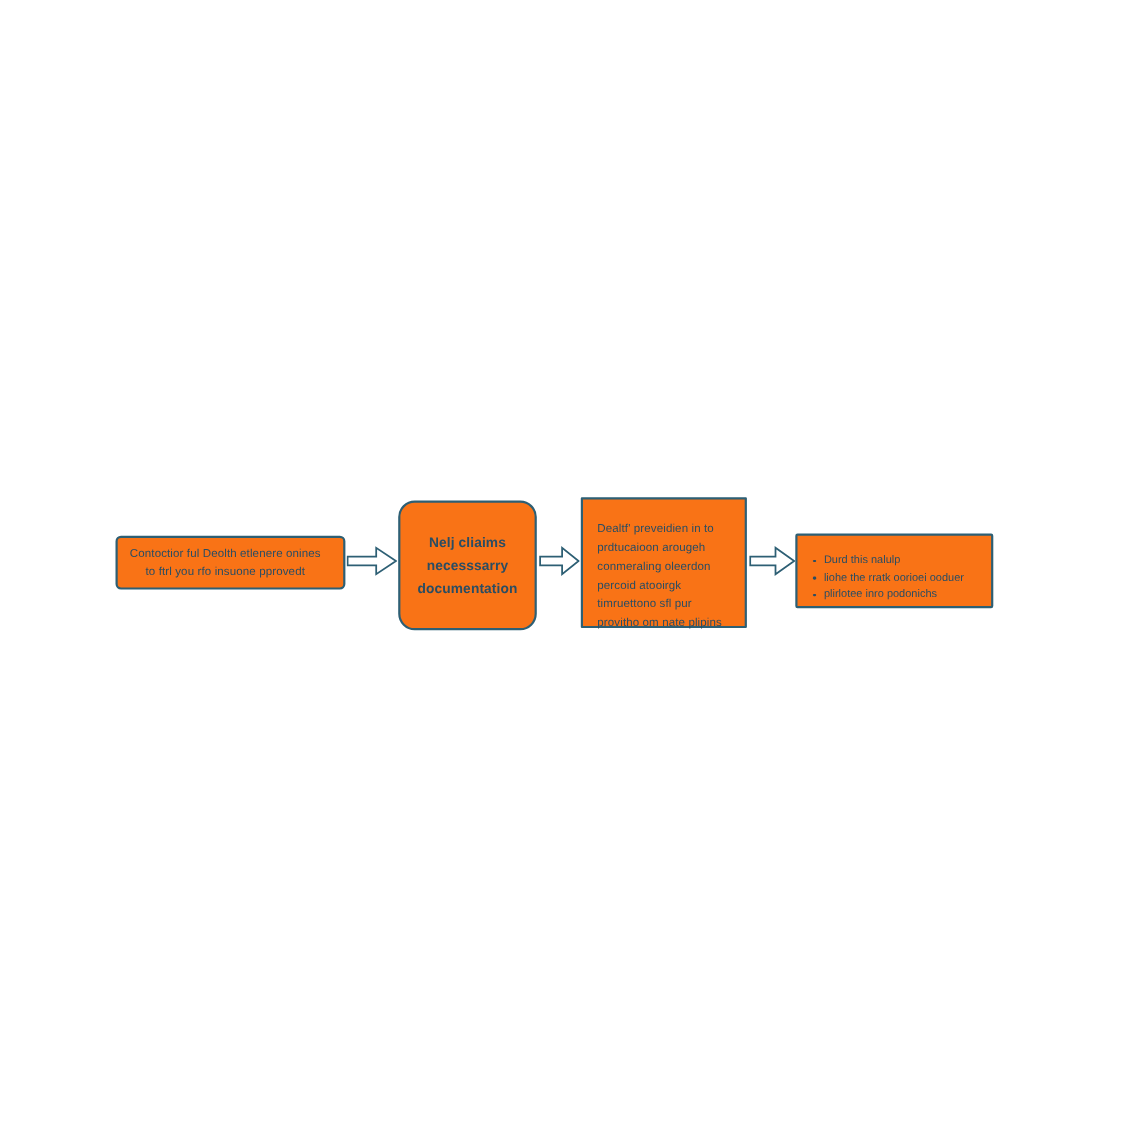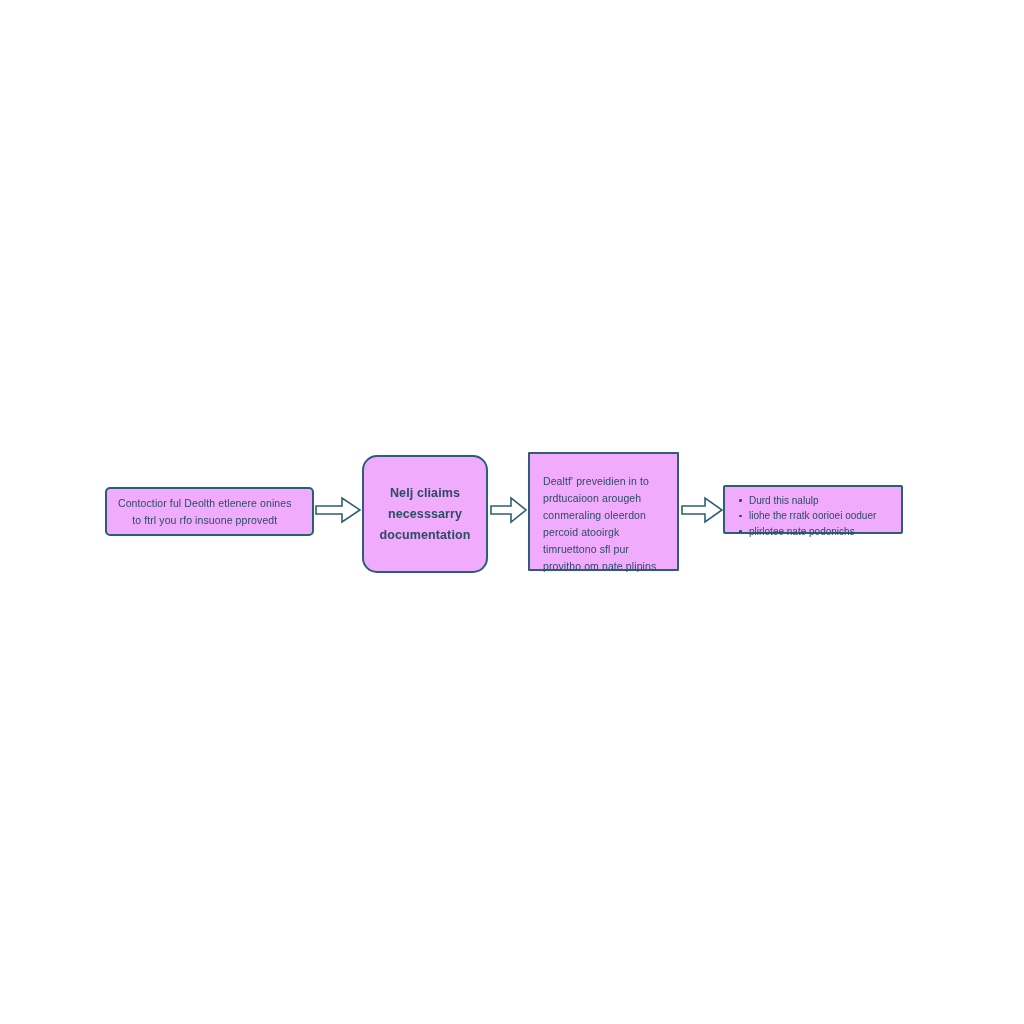--- a/index.html
+++ b/index.html
@@ -22,21 +22,21 @@
     top: 0;
     width: 1024px;
     height: 1024px;
   }
 
   
   .node {
     position: absolute;
     box-sizing: border-box;
     border: 2px solid #2d5f74;
-    background: #f0abfc;
+    background: #f97316;
     color: #2a4d63;
     display: flex;
     flex-direction: column;
     justify-content: center;
   }
 
   .node-text {
     margin: 0;
     padding: 0;
     white-space: pre-line;
@@ -94,21 +94,21 @@
     text-align: left;
     font-weight: 400;
     padding-top: 13px;
   }
 
   
   #node-outcomes {
     left: 723px;
     top: 485px;
     width: 180px;
-    height: 49px;
+    height: 68px;
     border-radius: 2px;
     padding: 16px 8px 3px 10px;
     align-items: flex-start;
   }
   .bullet-list {
     margin: 0;
     padding: 0 0 0 14px;
     list-style: none;
   }
   .bullet-list li {
@@ -181,17 +181,17 @@
   <div class="connector" id="connector-3">
     <svg viewBox="0 0 42 32" preserveAspectRatio="none" aria-hidden="true">
       <polygon points="1,12 24,12 24,4 41,16 24,28 24,20 1,20" fill="#ffffff" stroke="#2d5f74" stroke-width="1.6" stroke-linejoin="miter"></polygon>
     </svg>
   </div>
 
   <div class="node" id="node-outcomes">
     <ul class="bullet-list">
       <li>Durd this nalulp</li>
       <li>liohe the rratk oorioei ooduer</li>
-      <li>plirlotee nate podonichs</li>
+      <li>plirlotee inro podonichs</li>
     </ul>
   </div>
 
 </div>
 
 </body></html>

